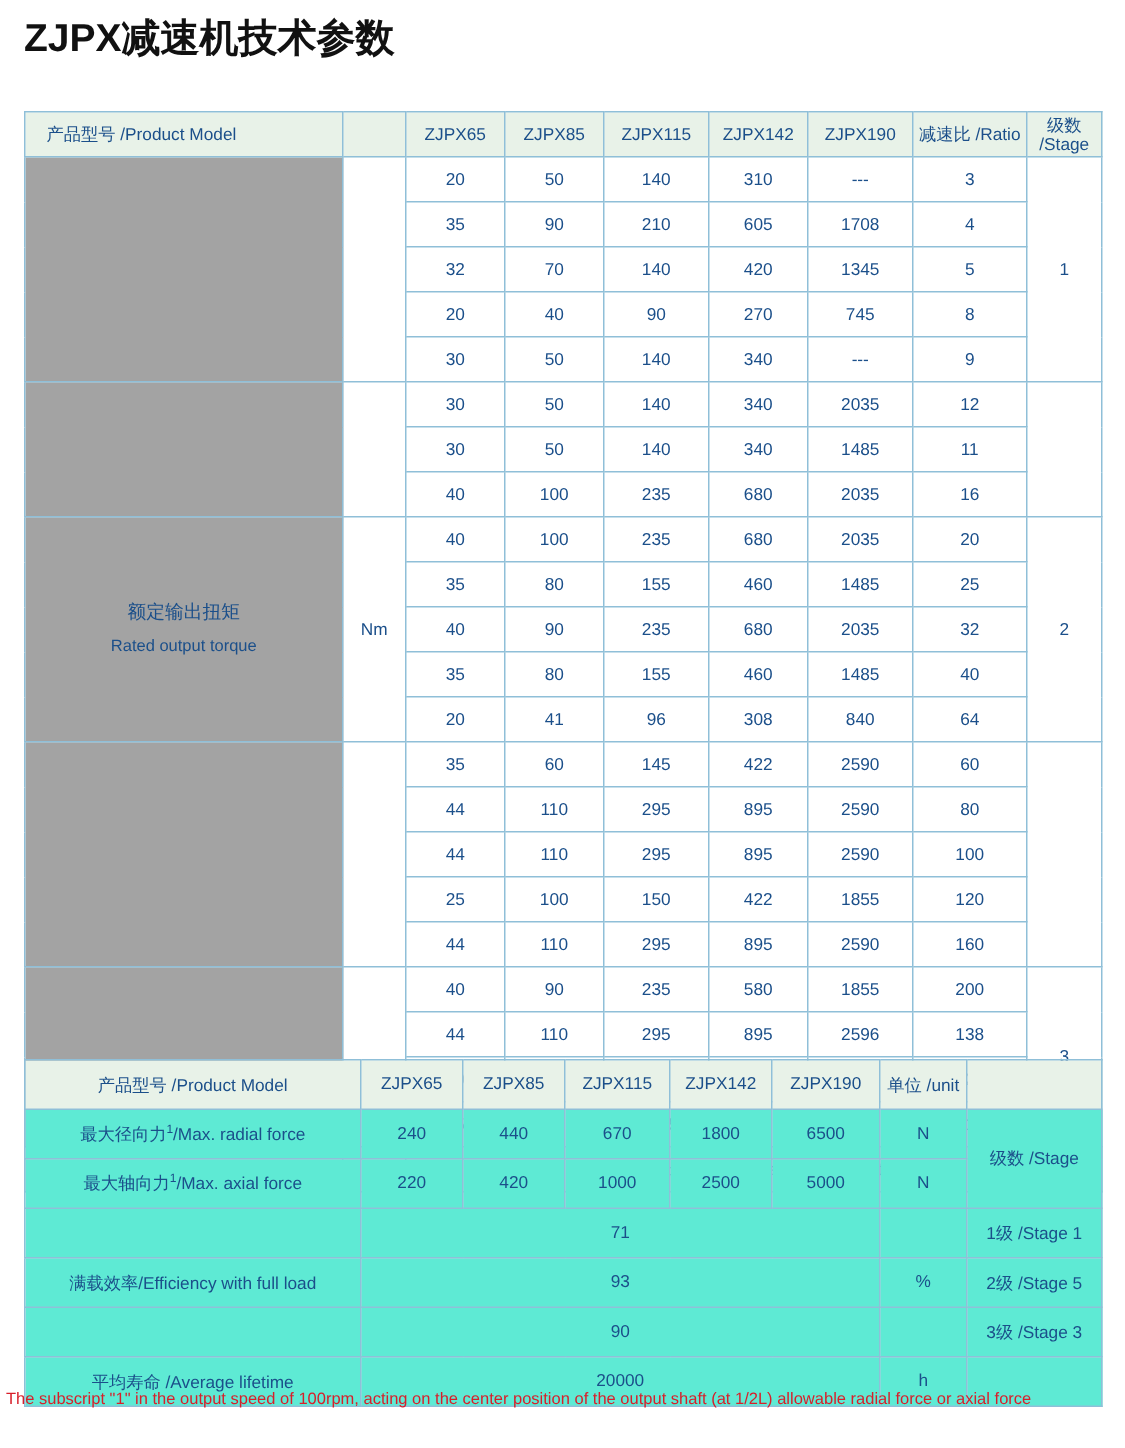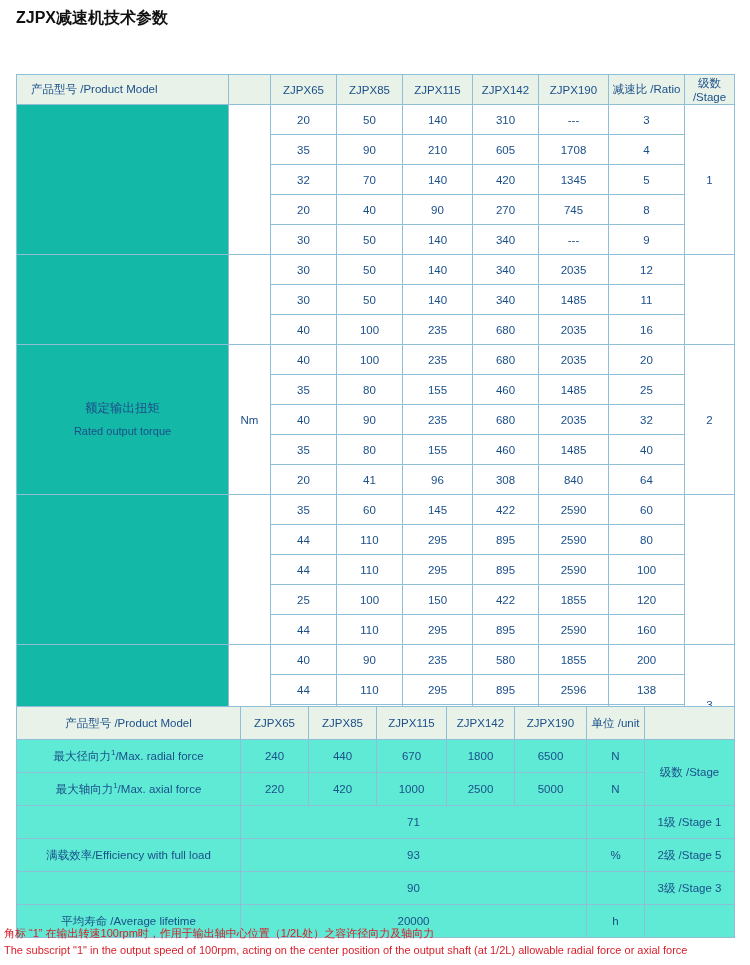--- a/index.html
+++ b/index.html
@@ -12,21 +12,21 @@
   body {
     width: 750px;
     height: 965px;
     position: relative;
     overflow: hidden;
   }
   .page-title {
     position: absolute;
     left: 16px;
     top: 8px;
-    font-size: 16px;
+    font-size: 26px;
     font-weight: bold;
     color: #111111;
     letter-spacing: 0px;
     white-space: nowrap;
   }
 
   
   .tbl1 {
     position: absolute;
     left: 16px;
@@ -48,21 +48,21 @@
   .tbl1 .hdr {
     background: #e8f2e8;
     font-size: 11.5px;
     color: #1b4f8a;
   }
   .tbl1 .hdr-model {
     text-align: left;
     padding-left: 14px;
   }
   .tbl1 .band {
-    background: #14b8a6;
+    background: #a3a3a3;
     margin-top: 48px;
   }
   .tbl1 .white {
     background: #ffffff;
   }
   .lbl-cn {
     font-size: 12.5px;
     color: #1b4f8a;
     display: block;
     line-height: 1.9;
@@ -434,15 +434,14 @@
     <tr>
       <td class="band rowlabel">平均寿命 /Average lifetime</td>
       <td class="white" colspan="5">20000</td>
       <td class="white">h</td>
       <td class="white"></td>
     </tr>
   </tbody>
 </table>
 
 <div class="footnote">
-  <div>角标 “1” 在输出转速100rpm时，作用于输出轴中心位置（1/2L处）之容许径向力及轴向力</div>
   <div>The subscript "1" in the output speed of 100rpm, acting on the center position of the output shaft (at 1/2L) allowable radial force or axial force</div>
 </div>
 
 </body></html>

